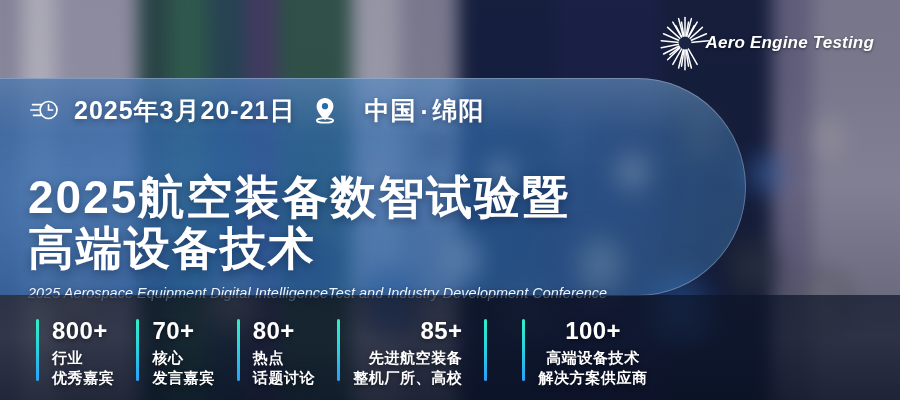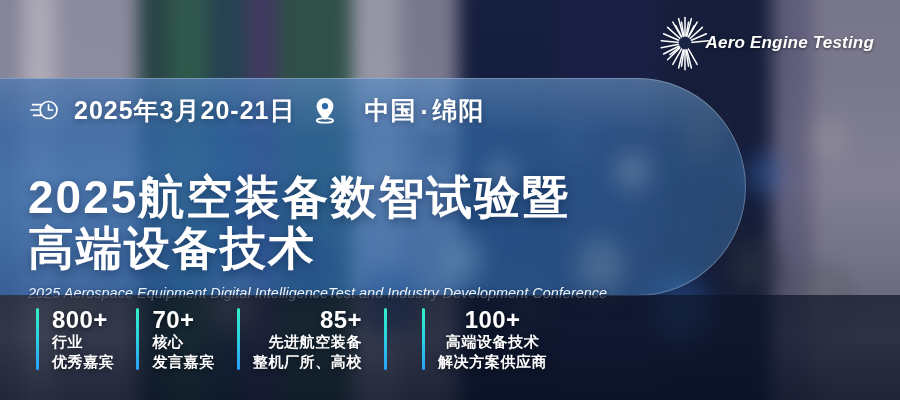--- a/index.html
+++ b/index.html
@@ -205,21 +205,21 @@
   
   .stats-bar {
     position: absolute;
     left: 0;
     bottom: 0;
     width: 900px;
     height: 105px;
     background: linear-gradient(180deg, rgba(13,21,40,.70) 0%, rgba(13,21,40,.62) 40%, rgba(11,18,36,.72) 100%);
     display: flex;
     align-items: flex-start;
-    padding-top: 13px;
+    padding-top: 24px;
     box-sizing: border-box;
   }
   .stat {
     display: flex;
     align-items: stretch;
     padding-left: 15px;
     position: relative;
     flex: 0 0 auto;
   }
   .stat-rule {
@@ -241,21 +241,21 @@
   }
   .stat-l1, .stat-l2 {
     color: #ffffff;
     font-size: 15px;
     font-weight: bold;
     line-height: 20px;
     letter-spacing: .6px;
     white-space: nowrap;
     text-shadow: 0 2px 5px rgba(0,0,0,.5);
   }
-  .stat-l1 { }
+  .stat-l1 { margin-top: 5px; }
 </style>
 </head>
 <body>
 
 <div id="banner">
 
   <div class="bg-photo"></div>
   <div class="bg-grade"></div>
 
   <div class="glass-panel"></div>
@@ -331,20 +331,28 @@
       </span>
     </div>
     <div class="stat" style="padding-left:22px;">
       <span class="stat-rule"></span>
       <span class="stat-body">
         <span class="stat-num">70+</span>
         <span class="stat-l1">核心</span>
         <span class="stat-l2">发言嘉宾</span>
       </span>
     </div>
+    <div class="stat" style="padding-left:22px;">
+      <span class="stat-rule"></span>
+      <span class="stat-body">
+        <span class="stat-num">80+</span>
+        <span class="stat-l1">热点</span>
+        <span class="stat-l2">话题讨论</span>
+      </span>
+    </div>
     <div class="stat" style="padding-left:22px;text-align:right;">
       <span class="stat-rule"></span>
       <span class="stat-body">
         <span class="stat-num">85+</span>
         <span class="stat-l1">先进航空装备</span>
         <span class="stat-l2">整机厂所、高校</span>
       </span>
     </div>
     <div class="stat" style="padding-left:22px;">
       <span class="stat-rule"></span>

